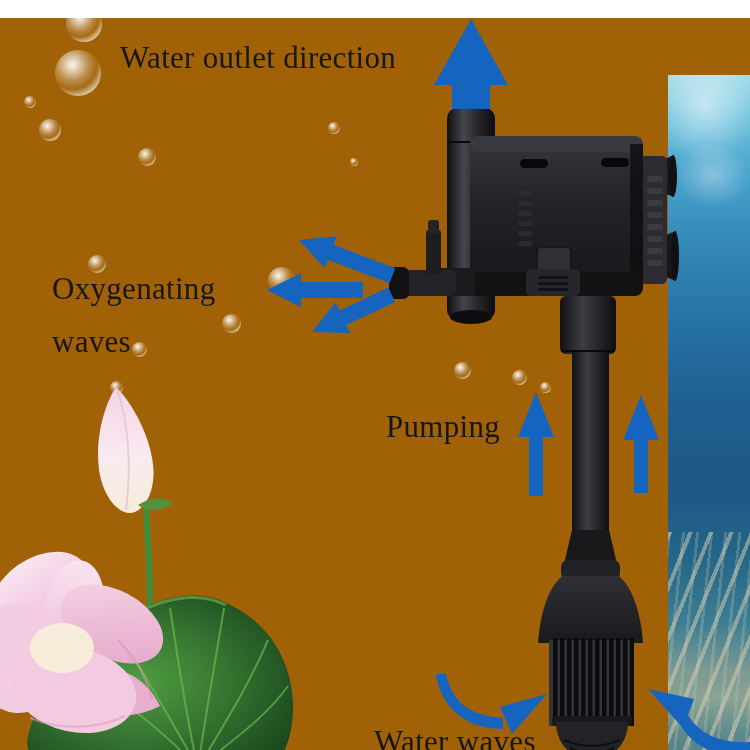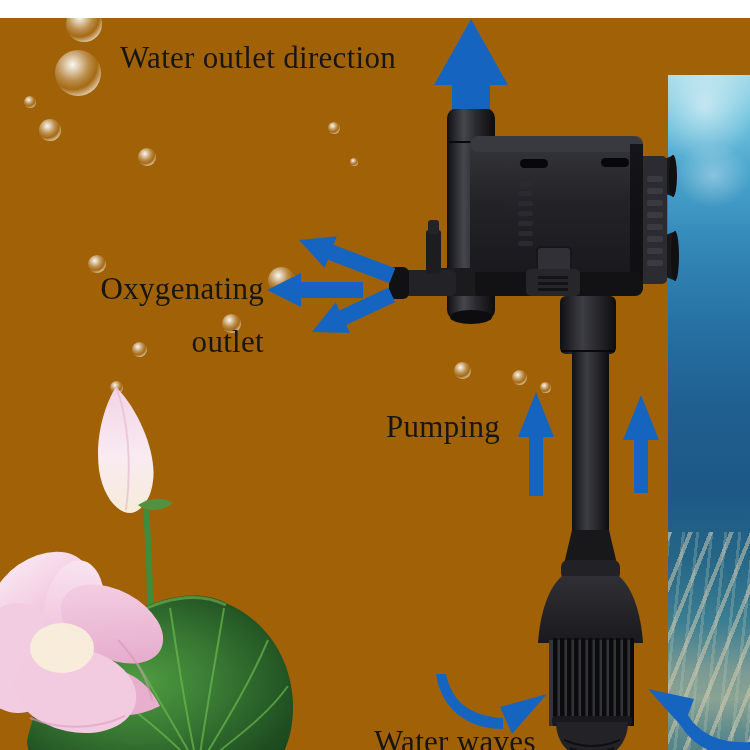--- a/index.html
+++ b/index.html
@@ -7,21 +7,21 @@
     position:relative;width:750px;height:750px;overflow:hidden;
     background:#a16207;
     font-family:Liberation Serif, serif;
     margin-top:18px;
   }
   .label{
     position:absolute;color:#161616;font-size:31px;letter-spacing:.3px;
     white-space:nowrap;
   }
   #water-outlet-label{left:120px;top:22px;}
-  #oxygenating-label{left:52px;top:244px;width:212px;text-align:right;line-height:53px;white-space:normal;}
+  #oxygenating-label{left:52px;top:244px;width:212px;text-align:left;line-height:53px;white-space:normal;}
   #pumping-label{left:386px;top:384px;line-height:50px;}
   #water-intake-label{left:374px;top:706px;}
 
   .strip{
     position:absolute;left:668px;top:57px;width:82px;height:693px;
     background:linear-gradient(180deg,
       #a3dbe9 0%, #6fc3de 6%, #4aa5cd 14%, #3389b8 24%,
       #2671a3 36%, #1f5f90 48%, #1d5886 60%, #256787 70%,
       #3c7e92 79%, #7b9a93 86%, #8aa393 90%, #5d8a8c 95%, #4b7a82 100%);
   }
@@ -265,21 +265,21 @@
         <path d="M750,737 C716,742 688,727 676,698 L686,694 C697,714 718,726 750,724 Z"></path>
         <polygon points="648,671 694,681 683,710"></polygon>
       </g>
     </g>
   </svg>
 
   <div class="label" id="water-outlet-label">Water outlet direction</div>
 
   <div class="label" id="oxygenating-label">
     <div>Oxygenating</div>
-    <div>outlet</div>
+    <div>waves</div>
   </div>
 
   <div class="label" id="pumping-label">
     <div>Pumping</div>
   </div>
 
   <div class="label" id="water-intake-label">Water waves</div>
 </div>
 
 </body></html>

